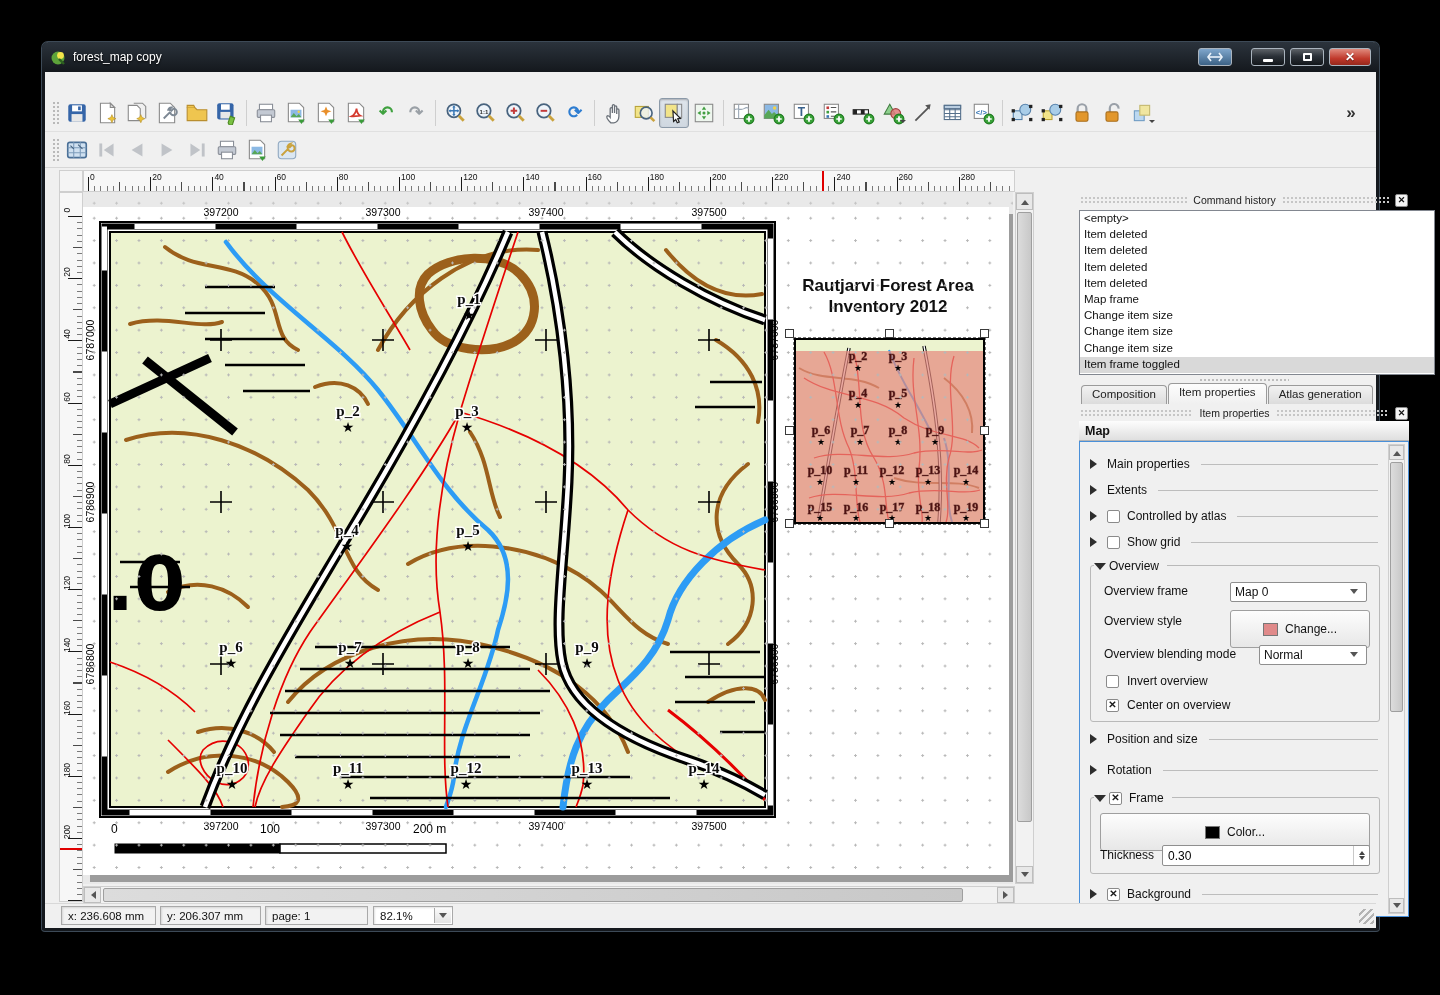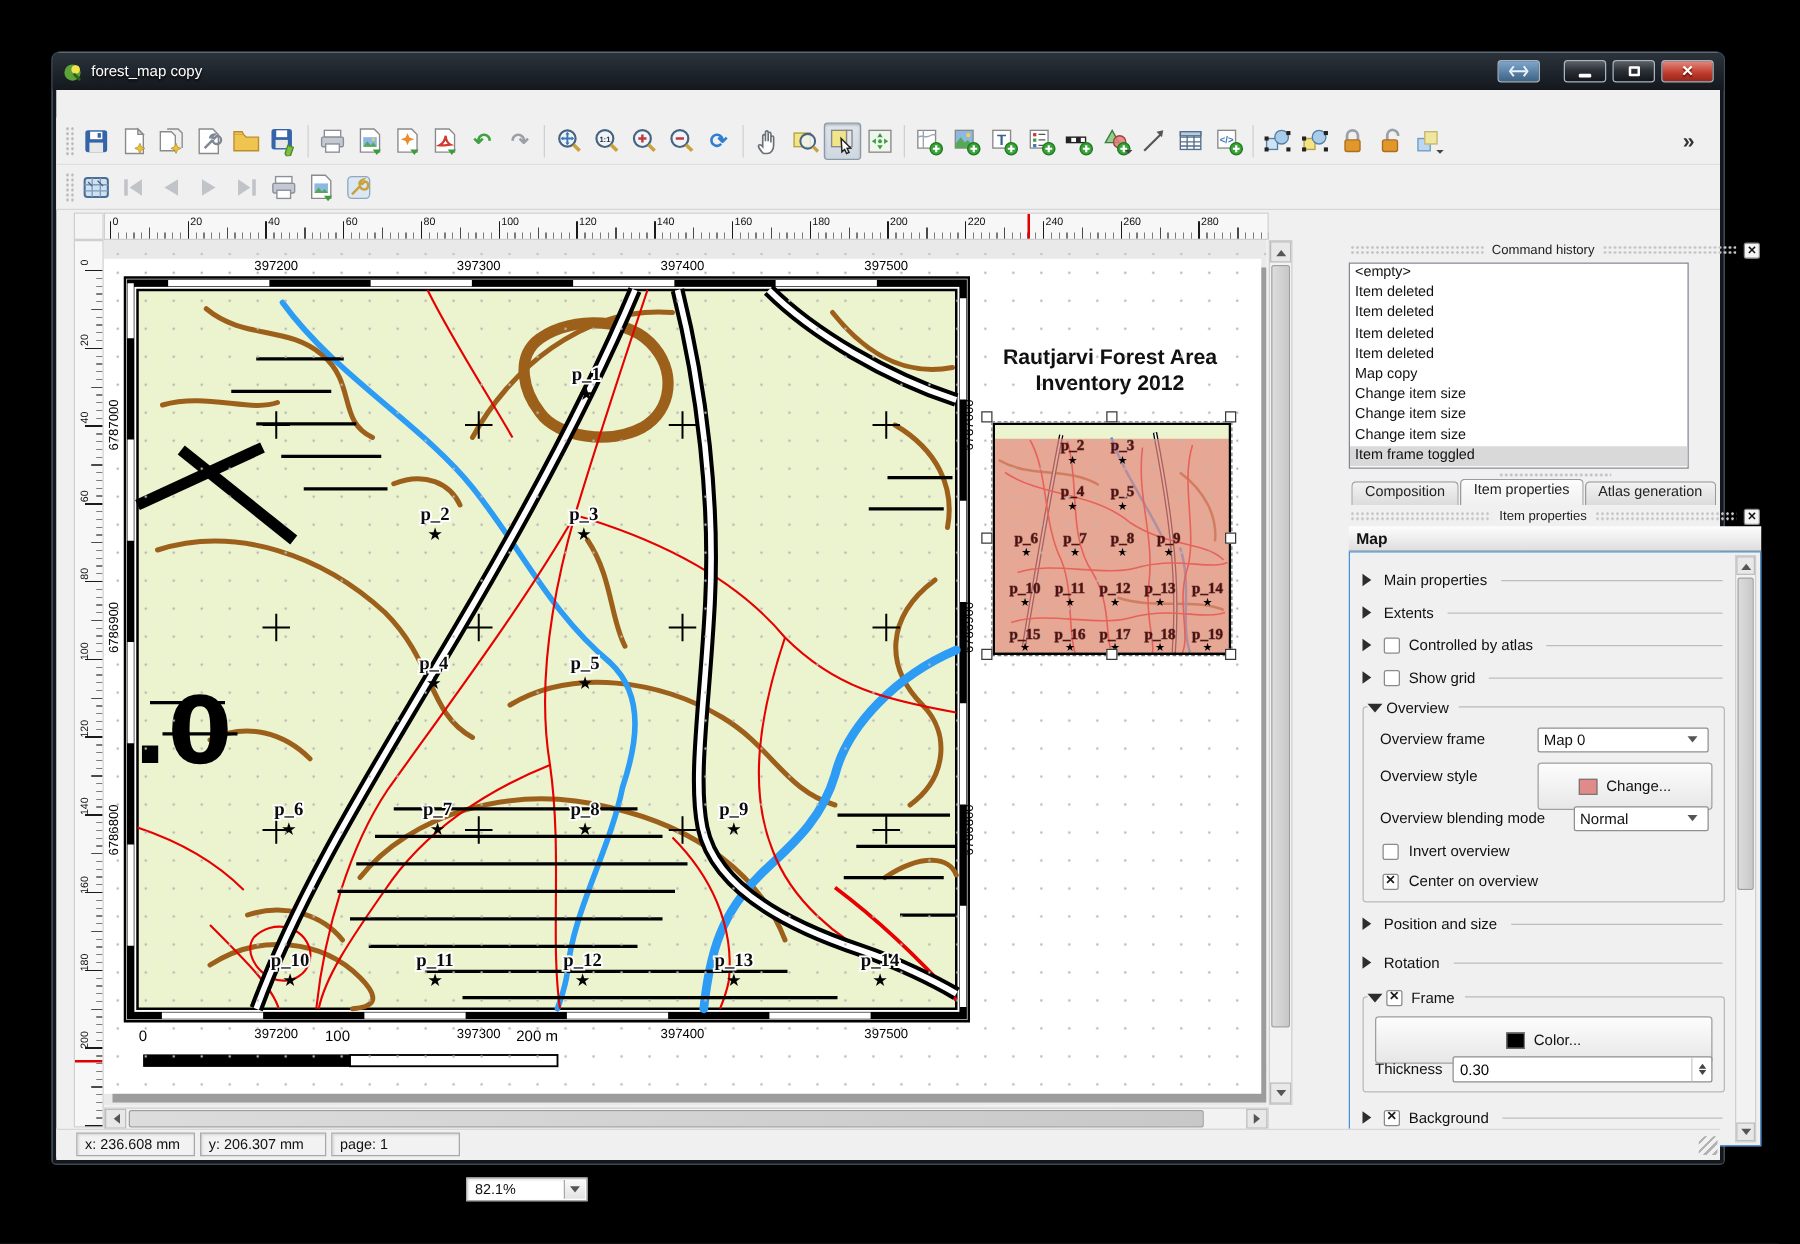--- a/index.html
+++ b/index.html
@@ -80,21 +80,21 @@
   .tri-l{border-right:5px solid #555;margin-left:-3px;} .tri-r{border-left:5px solid #555;margin-right:-3px;}
   .thumb{position:absolute;background:linear-gradient(90deg,#dcdcdc,#c8c8c8);border:1px solid #9f9f9f;border-radius:2px;}
 
   
   .dock{position:absolute;left:1032px;top:130px;width:334px;height:726px;margin-top:20px;}
   .dock-title{position:relative;height:16px;display:flex;align-items:center;gap:6px;padding:0 3px;}
   .dock-tex{flex:1;height:8px;background-image:radial-gradient(#c6c6c6 1px,transparent 1.2px);background-size:4px 4px;}
   .dock-title .dt{font-size:10.5px;color:#222;}
   .dock-close{width:13px;height:13px;border:1px solid #8a8a8a;border-radius:2px;background:#f4f4f4;
     display:flex;align-items:center;justify-content:center;font-size:9px;font-weight:bold;color:#111;cursor:pointer;}
-  .hist-list{position:absolute;left:2px;top:18px;width:272px;height:165px;background:#fff;border:1px solid #828790;overflow:hidden;}
+  .hist-list{position:absolute;left:2px;top:18px;width:356px;height:165px;background:#fff;border:1px solid #828790;overflow:hidden;}
   .hist-row{height:16.2px;font-size:11.5px;color:#111;padding:1px 4px;white-space:nowrap;}
   .hist-row.sel{background:#d9d9d9;}
   .splitter{position:absolute;left:2px;top:184px;width:330px;height:7px;display:flex;justify-content:center;align-items:center;}
   .splitter i{width:90px;height:4px;background-image:radial-gradient(#bdbdbd 1px,transparent 1.2px);background-size:4px 4px;}
   .tabs{position:absolute;left:2px;top:191px;width:330px;height:21px;display:flex;align-items:flex-end;gap:1px;padding-left:2px;}
   .tab{font-size:11.5px;color:#222;border:1px solid #9a9a9a;border-bottom:none;border-radius:4px 4px 0 0;
     background:linear-gradient(#f2f2f2,#dcdcdc);padding:2px 10px 3px;height:19px;cursor:pointer;}
   .tab.active{background:linear-gradient(#fdfdfd,#f0f0f0);height:21px;font-weight:normal;position:relative;z-index:2;}
   .ip-dock{position:absolute;left:0px;top:213px;width:334px;}
   .map-header{position:absolute;left:2px;top:16px;width:330px;height:20px;background:linear-gradient(#fdfdfd,#dfdfdf);
@@ -780,21 +780,21 @@
           <span>✕</span>
         </div>
     </div>
 
     <div class="hist-list">
       <div class="hist-row">&lt;empty&gt;</div>
       <div class="hist-row">Item deleted</div>
       <div class="hist-row">Item deleted</div>
       <div class="hist-row">Item deleted</div>
       <div class="hist-row">Item deleted</div>
-      <div class="hist-row">Map copy</div>
+      <div class="hist-row">Map frame</div>
       <div class="hist-row">Change item size</div>
       <div class="hist-row">Change item size</div>
       <div class="hist-row">Change item size</div>
       <div class="hist-row sel">Item frame toggled</div>
     </div>
 
     <div class="splitter">
         <i></i>
       </div>
 
@@ -933,21 +933,21 @@
           <div class="thumb" style="left:1px;top:17px;width:13px;height:250px;"></div>
         </div>
       </div>
     </div>
   </div>
 
   <div class="statusbar">
     <div class="sbox" style="left:16px;width:95px;">x: 236.608 mm</div>
     <div class="sbox" style="left:115px;width:101px;">y: 206.307 mm</div>
     <div class="sbox" style="left:220px;width:103px;">page: 1</div>
-    <div class="sbox szoom" style="left:328px;width:97px;margin-top:36px;">
+    <div class="sbox szoom" style="left:328px;width:80px;">
       <span>82.1%</span>
       <span class="arrbox">
           <i class="tri-d"></i>
         </span>
     </div>
     <div class="rgrip"></div>
   </div>
 
 </div>
 

